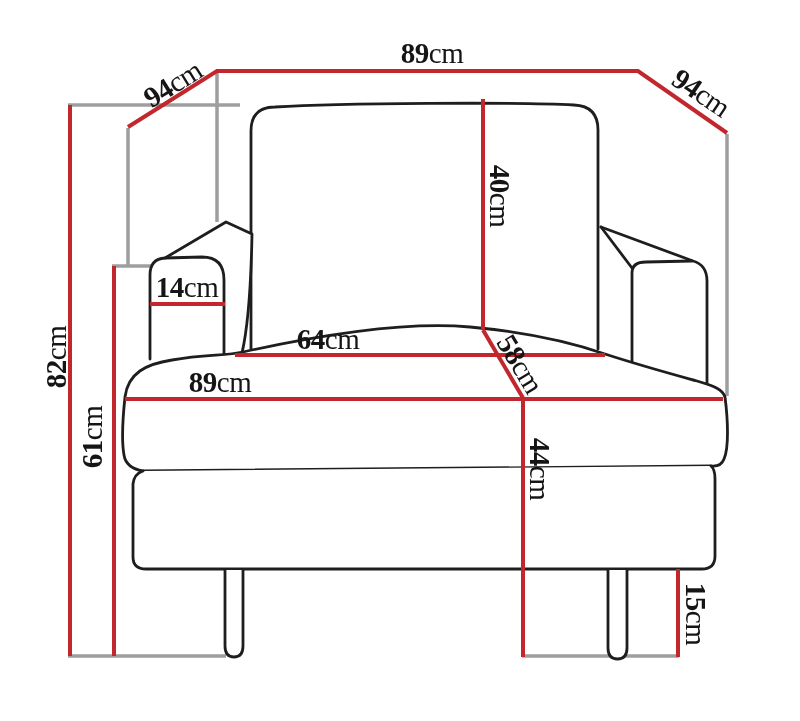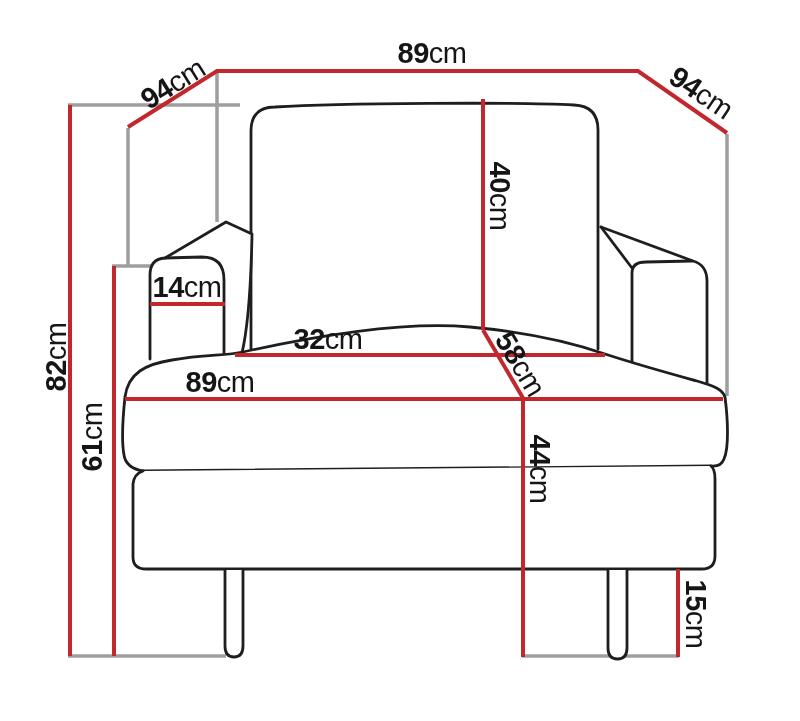--- a/index.html
+++ b/index.html
@@ -1,19 +1,19 @@
 <!DOCTYPE html>
 <html><head>
 <meta charset="utf-8">
 <style>
   html,body { margin:0; padding:0; background:#ffffff; }
   #stage {
     position:relative; width:800px; height:721px;
     background:#ffffff; overflow:hidden;
-    font-family:Liberation Sans, sans-serif;
+    font-family:Liberation Serif, serif;
   }
   #lineart { position:absolute; left:0; top:0; }
   .dim-label {
     position:absolute; white-space:nowrap;
     font-size:29px; line-height:1; color:#151515;
     letter-spacing:-0.5px;
   }
   .dim-label .num { font-weight:700; }
   .dim-label .unit { font-weight:400; }
 </style>
@@ -82,21 +82,21 @@
 
   <div class="dim-label" style="left:499px;top:196px;transform:translate(-50%,-50%) rotate(90deg)">
     <span class="num">40</span><span class="unit">cm</span>
   </div>
 
   <div class="dim-label" style="left:187px;top:287px;transform:translate(-50%,-50%)">
     <span class="num">14</span><span class="unit">cm</span>
   </div>
 
   <div class="dim-label" style="left:328px;top:339px;transform:translate(-50%,-50%)">
-    <span class="num">32</span><span class="unit">cm</span>
+    <span class="num">64</span><span class="unit">cm</span>
   </div>
 
   <div class="dim-label" style="left:520px;top:364px;transform:translate(-50%,-50%) rotate(59deg)">
     <span class="num">58</span><span class="unit">cm</span>
   </div>
 
   <div class="dim-label" style="left:220px;top:382px;transform:translate(-50%,-50%)">
     <span class="num">89</span><span class="unit">cm</span>
   </div>
 

